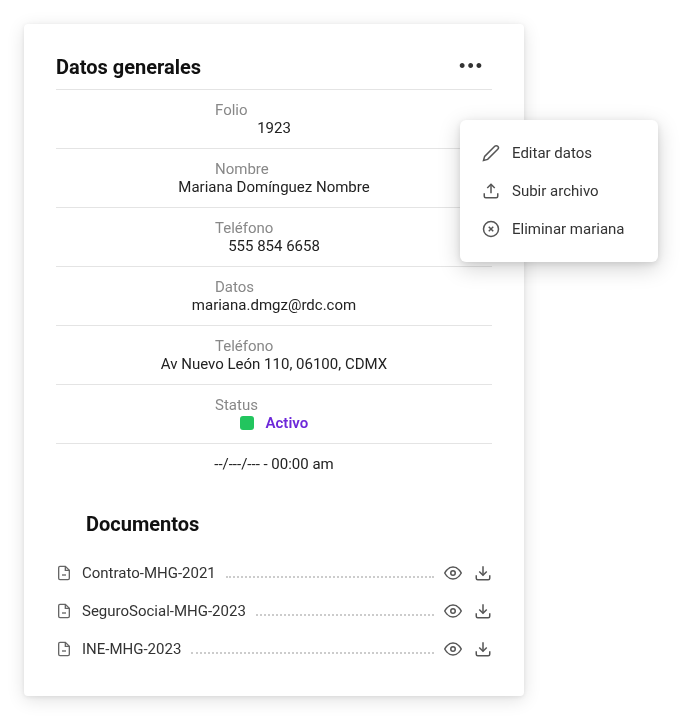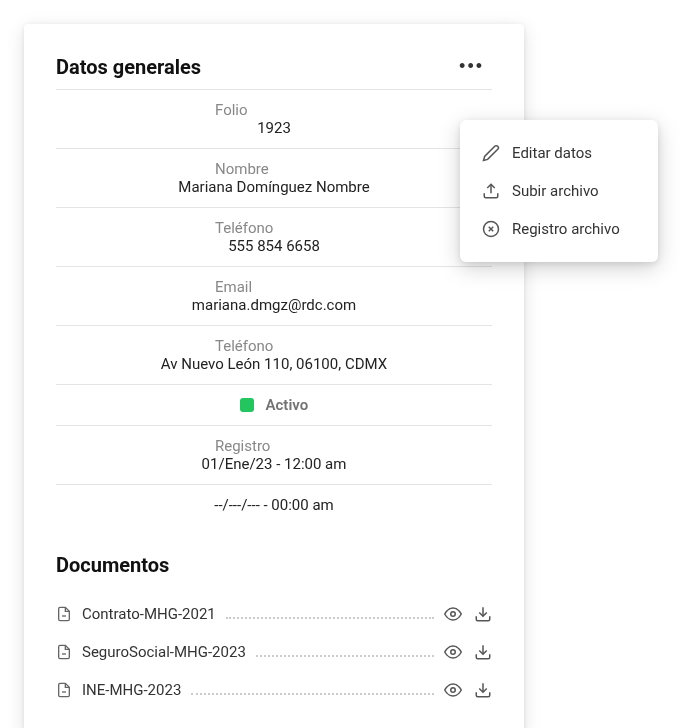--- a/index.html
+++ b/index.html
@@ -60,30 +60,31 @@
       display: inline-block;
       width: 14px;
       height: 14px;
       background: #22c55e;
       border-radius: 3px;
       margin-right: 8px;
       vertical-align: -2px;
     }
     .status-value {
       font-weight: 600;
-      color: #737373;
+      color: #6d28d9;
     }
     .docs-section {
       margin-top: 28px;
     }
     .docs-title {
       font-size: 20px;
       font-weight: 700;
       color: #111;
       margin-bottom: 18px;
+      margin-left: 30px;
     }
     .doc-row {
       display: flex;
       align-items: center;
       padding: 10px 0;
       font-size: 15px;
       justify-content: space-between;
     }
     .doc-icon {
       color: #666;
@@ -150,36 +151,33 @@
   </div>
   <div class="info-row">
     <div class="info-label">Nombre</div>
     <div class="info-value">Mariana Domínguez Nombre</div>
   </div>
   <div class="info-row">
     <div class="info-label">Teléfono</div>
     <div class="info-value">555 854 6658</div>
   </div>
   <div class="info-row">
-    <div class="info-label">Email</div>
+    <div class="info-label">Datos</div>
     <div class="info-value">mariana.dmgz@rdc.com</div>
   </div>
   <div class="info-row">
     <div class="info-label">Teléfono</div>
     <div class="info-value">Av Nuevo León 110, 06100, CDMX</div>
   </div>
   <div class="info-row">
+    <div class="info-label">Status</div>
     <div class="info-value">
       <span class="status-indicator"></span>
       <span class="status-value">Activo</span>
     </div>
-  </div>
-  <div class="info-row">
-    <div class="info-label">Registro</div>
-    <div class="info-value">01/Ene/23 - 12:00 am</div>
   </div>
   <div class="info-row">
     <div class="info-value">--/---/--- - 00:00 am</div>
   </div>
 
   <div class="docs-section">
     <h2 class="docs-title">Documentos</h2>
 
     <div class="doc-row">
       <span class="doc-icon">
@@ -284,15 +282,15 @@
     <span>Subir archivo</span>
   </div>
   <div class="menu-item">
     <span class="menu-icon">
       <svg width="18" height="18" viewBox="0 0 24 24" fill="none" stroke="currentColor" stroke-width="2">
           <circle cx="12" cy="12" r="10"></circle>
           <line x1="15" y1="9" x2="9" y2="15"></line>
           <line x1="9" y1="9" x2="15" y2="15"></line>
         </svg>
     </span>
-    <span>Registro archivo</span>
+    <span>Eliminar mariana</span>
   </div>
 </div>
 
 </body></html>

